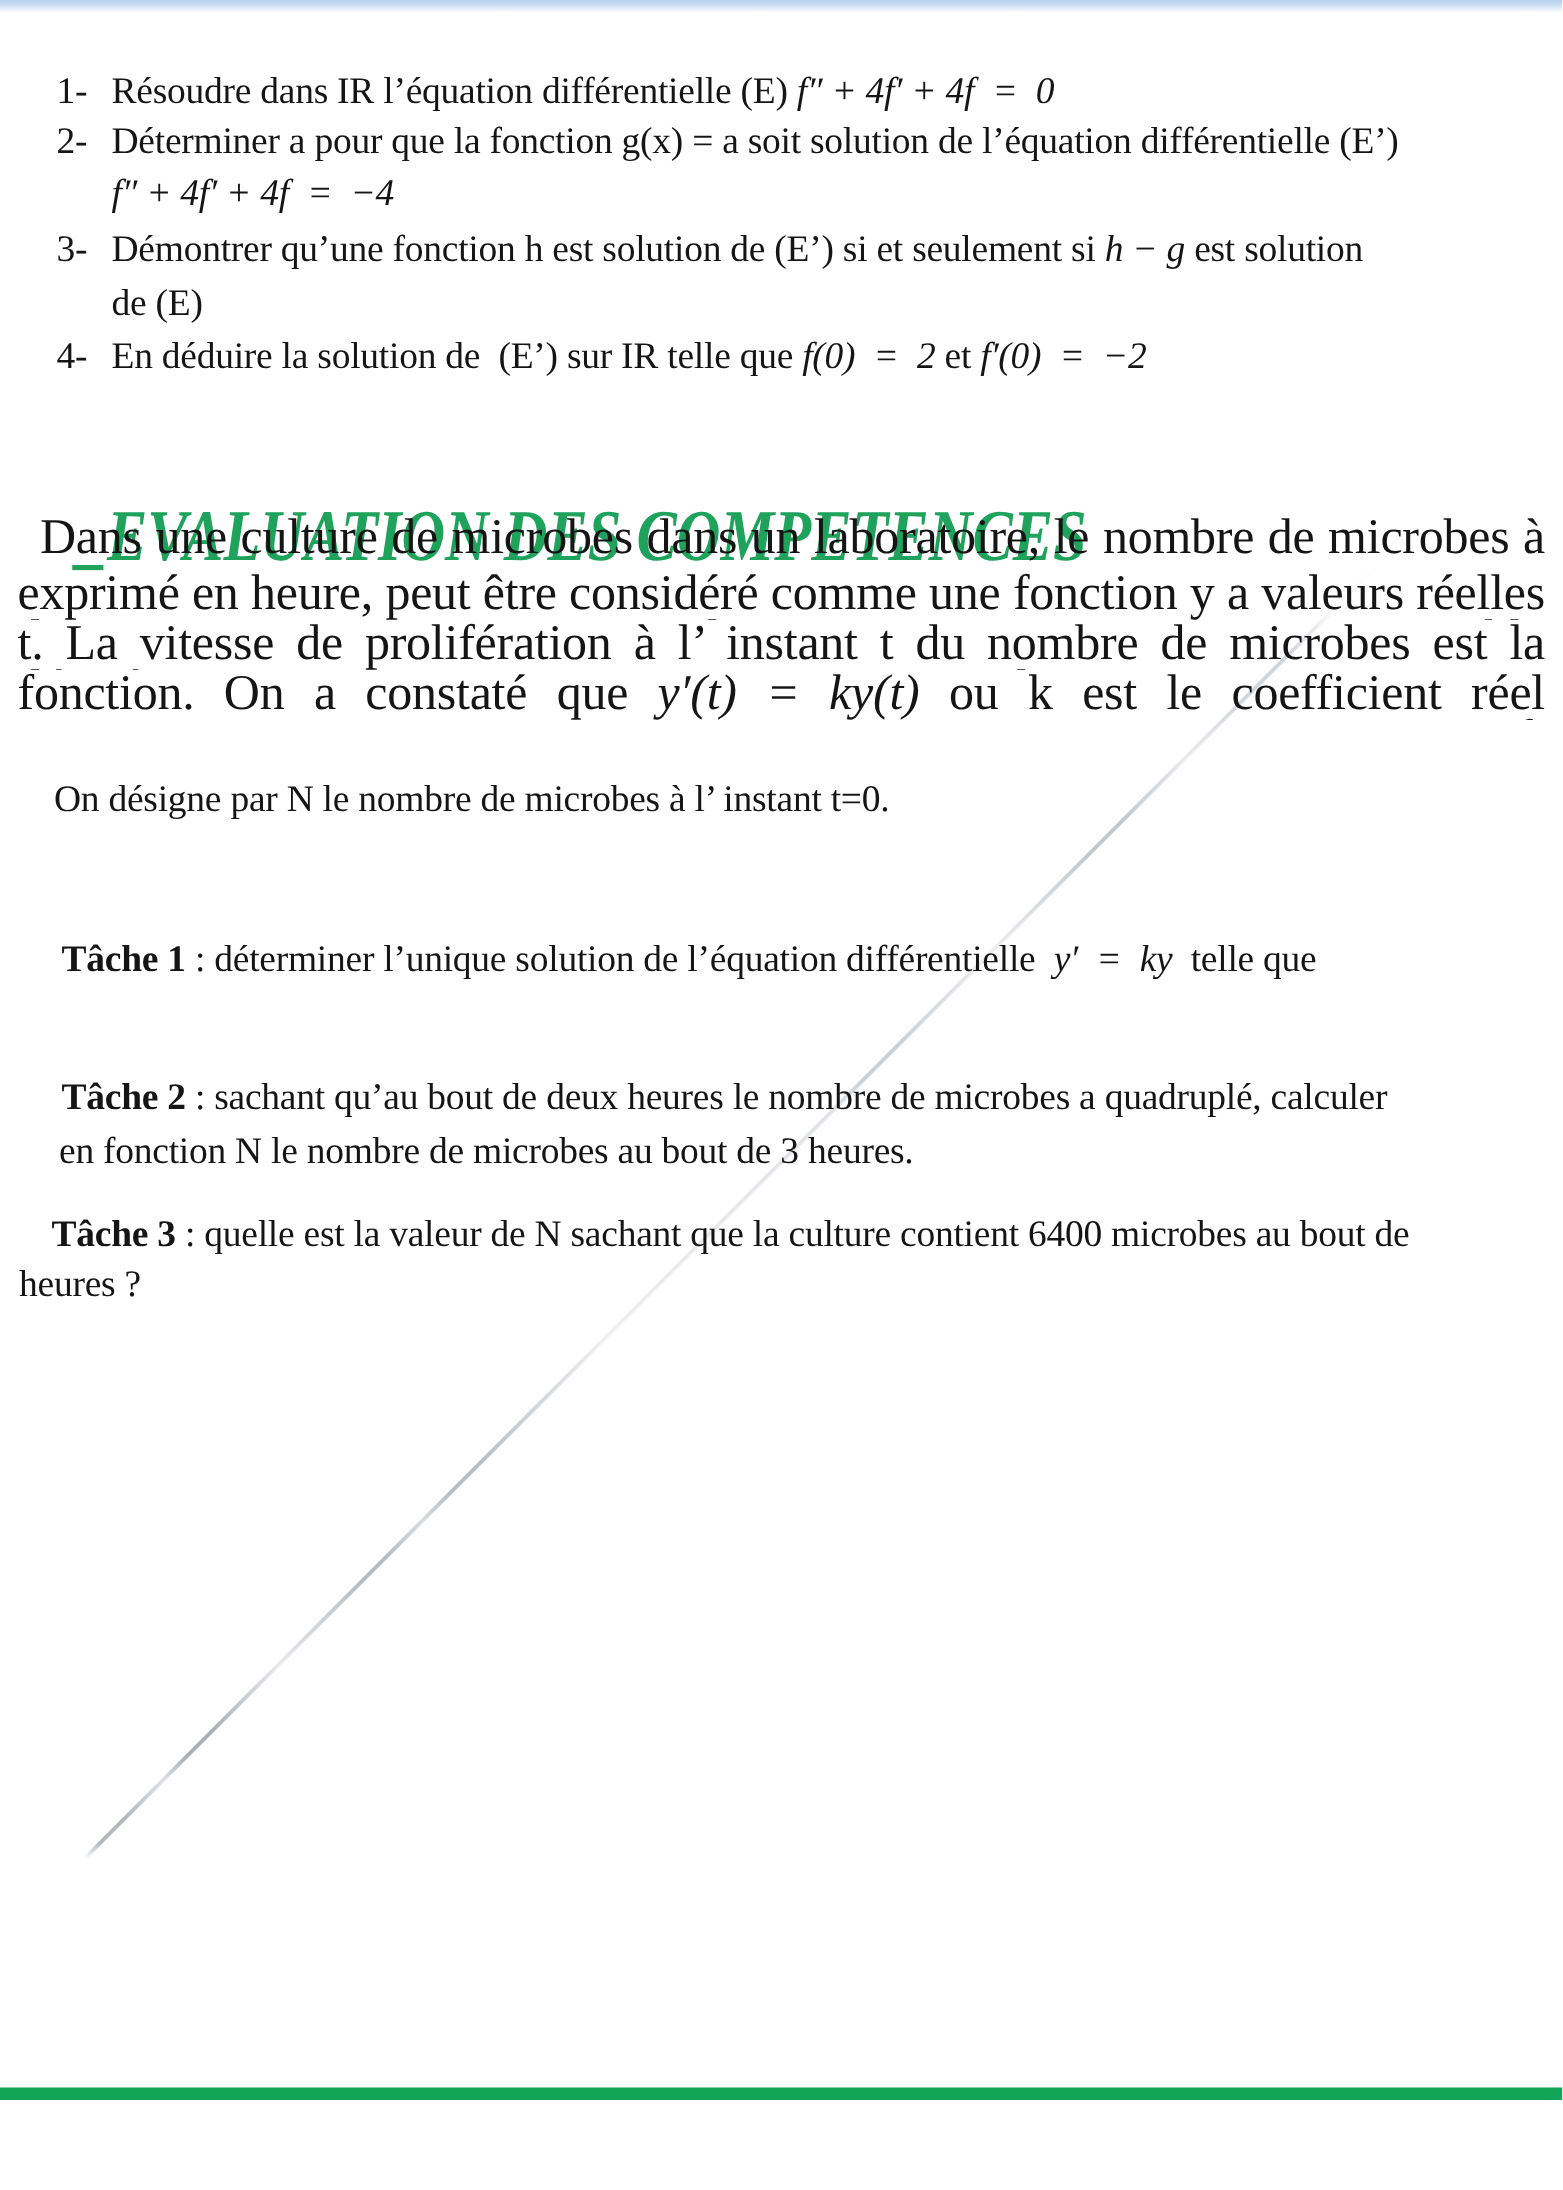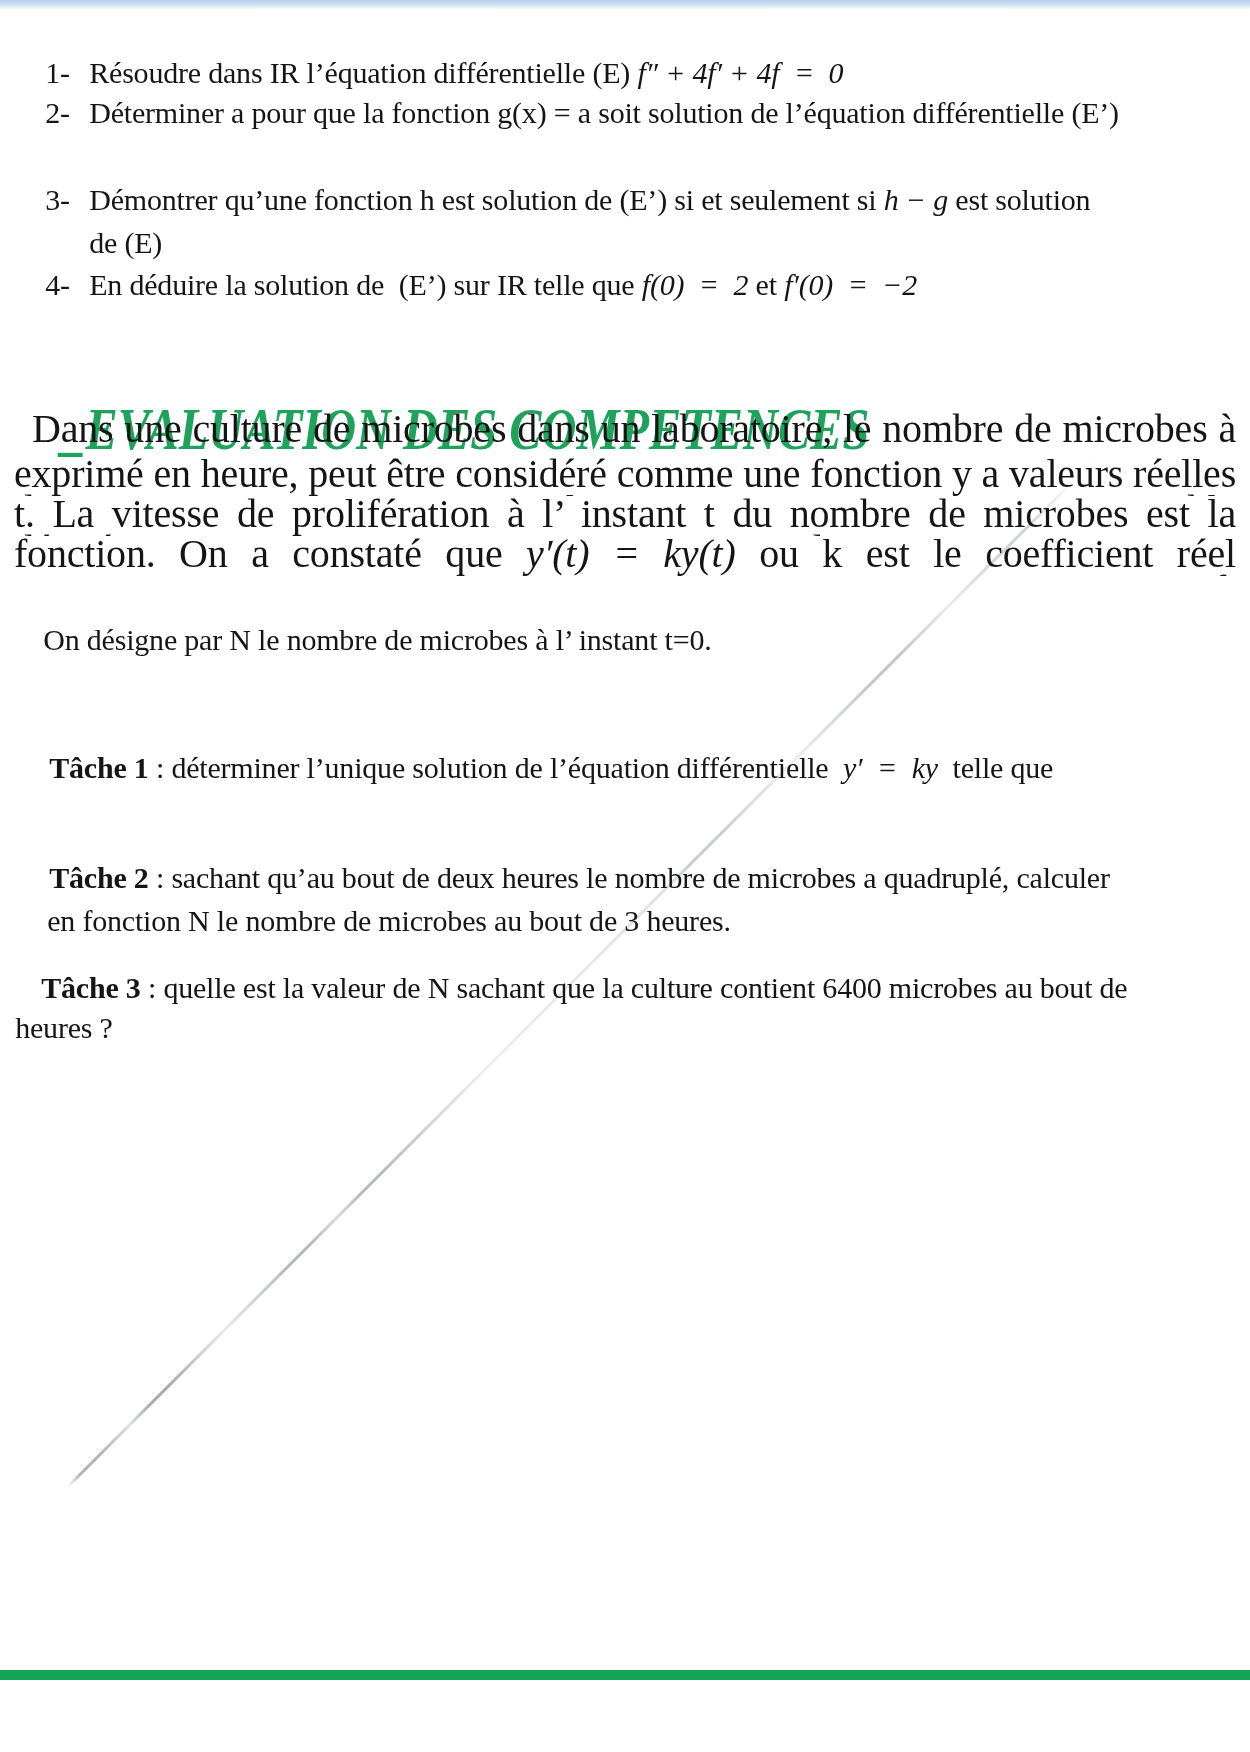--- a/index.html
+++ b/index.html
@@ -78,20 +78,23 @@
   <div class="artifact"></div>
 
   <div class="txt" style="left:16px;top:19px;">
     <span class="num">1-</span><span>Résoudre dans IR l’équation différentielle (E) </span><span class="it">f″ + 4f′ + 4f  =  0</span>
   </div>
 
   <div class="txt" style="left:16px;top:59px;">
     <span class="num">2-</span><span>Déterminer a pour que la fonction g(x) = a soit solution de l’équation différentielle (E’)</span>
   </div>
 
+  <div class="txt" style="left:60px;top:101px;">
+    <span class="it">f″ + 4f′ + 4f  =  −4</span>
+  </div>
 
   <div class="txt" style="left:16px;top:146px;">
     <span class="num">3-</span><span>Démontrer qu’une fonction h est solution de (E’) si et seulement si </span><span class="it">h − g</span><span> est solution</span>
   </div>
 
   <div class="txt" style="left:60px;top:189px;">
     <span>de (E)</span>
   </div>
 
   <div class="txt" style="left:16px;top:231px;font-family:Liberation Serif, serif;">

